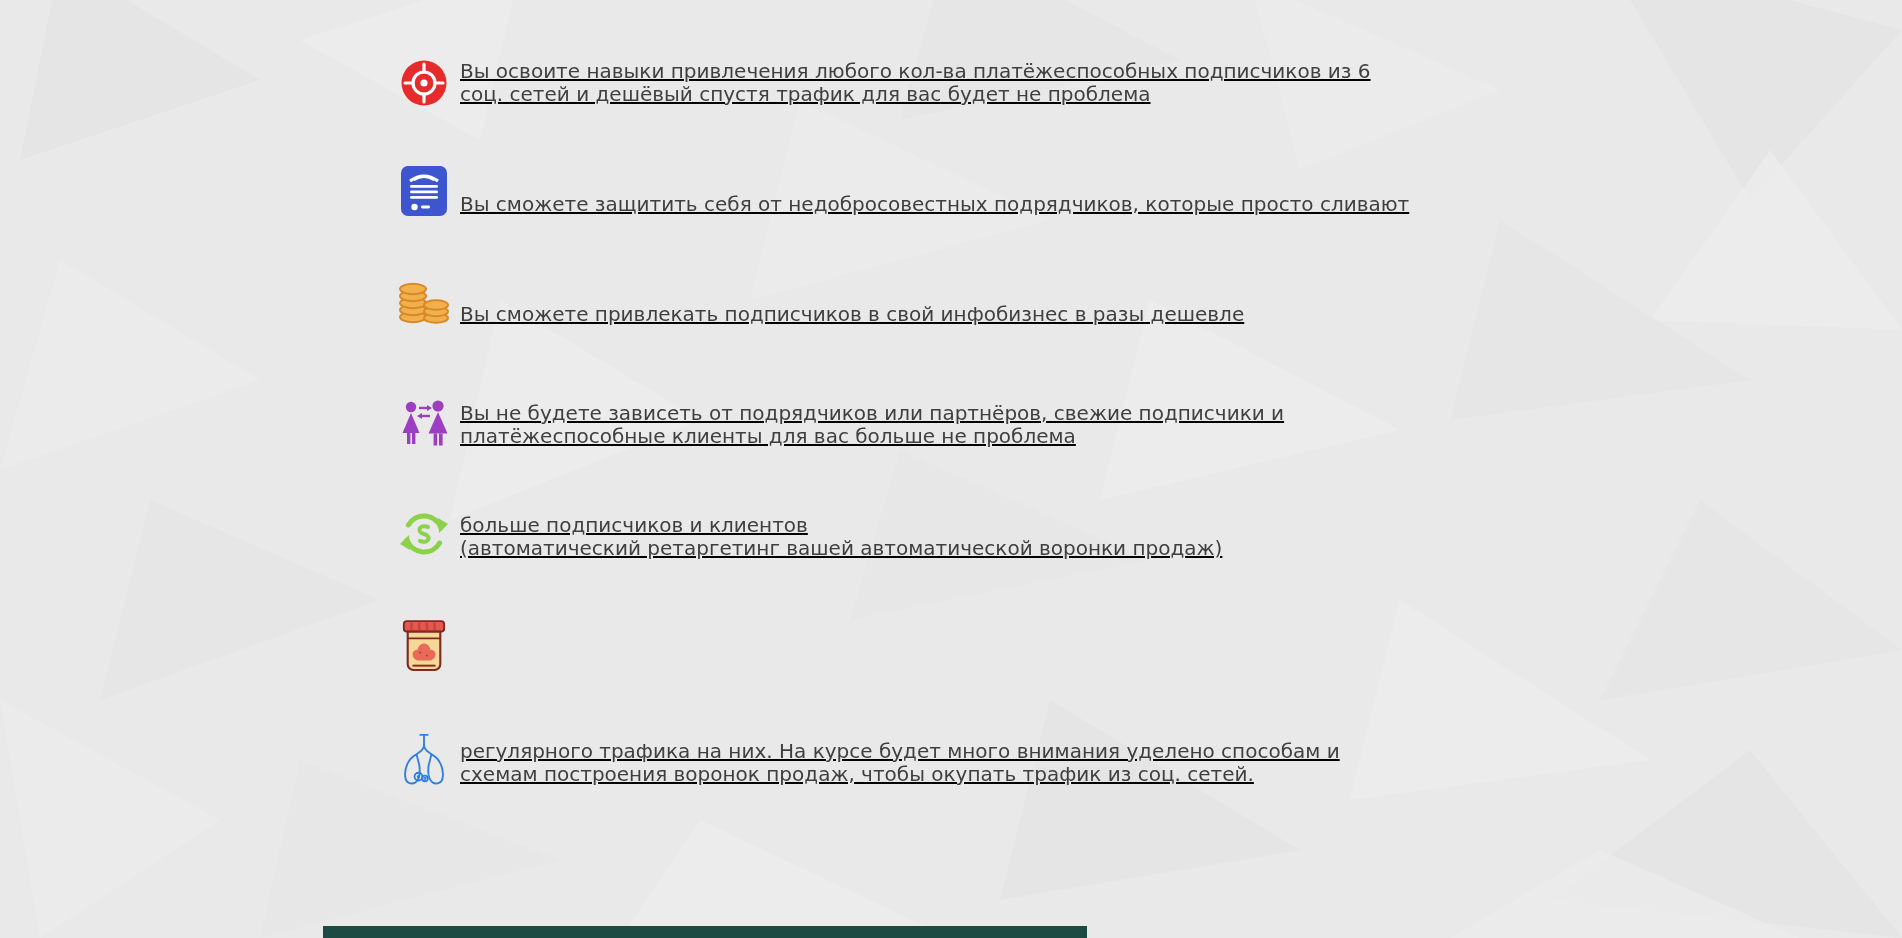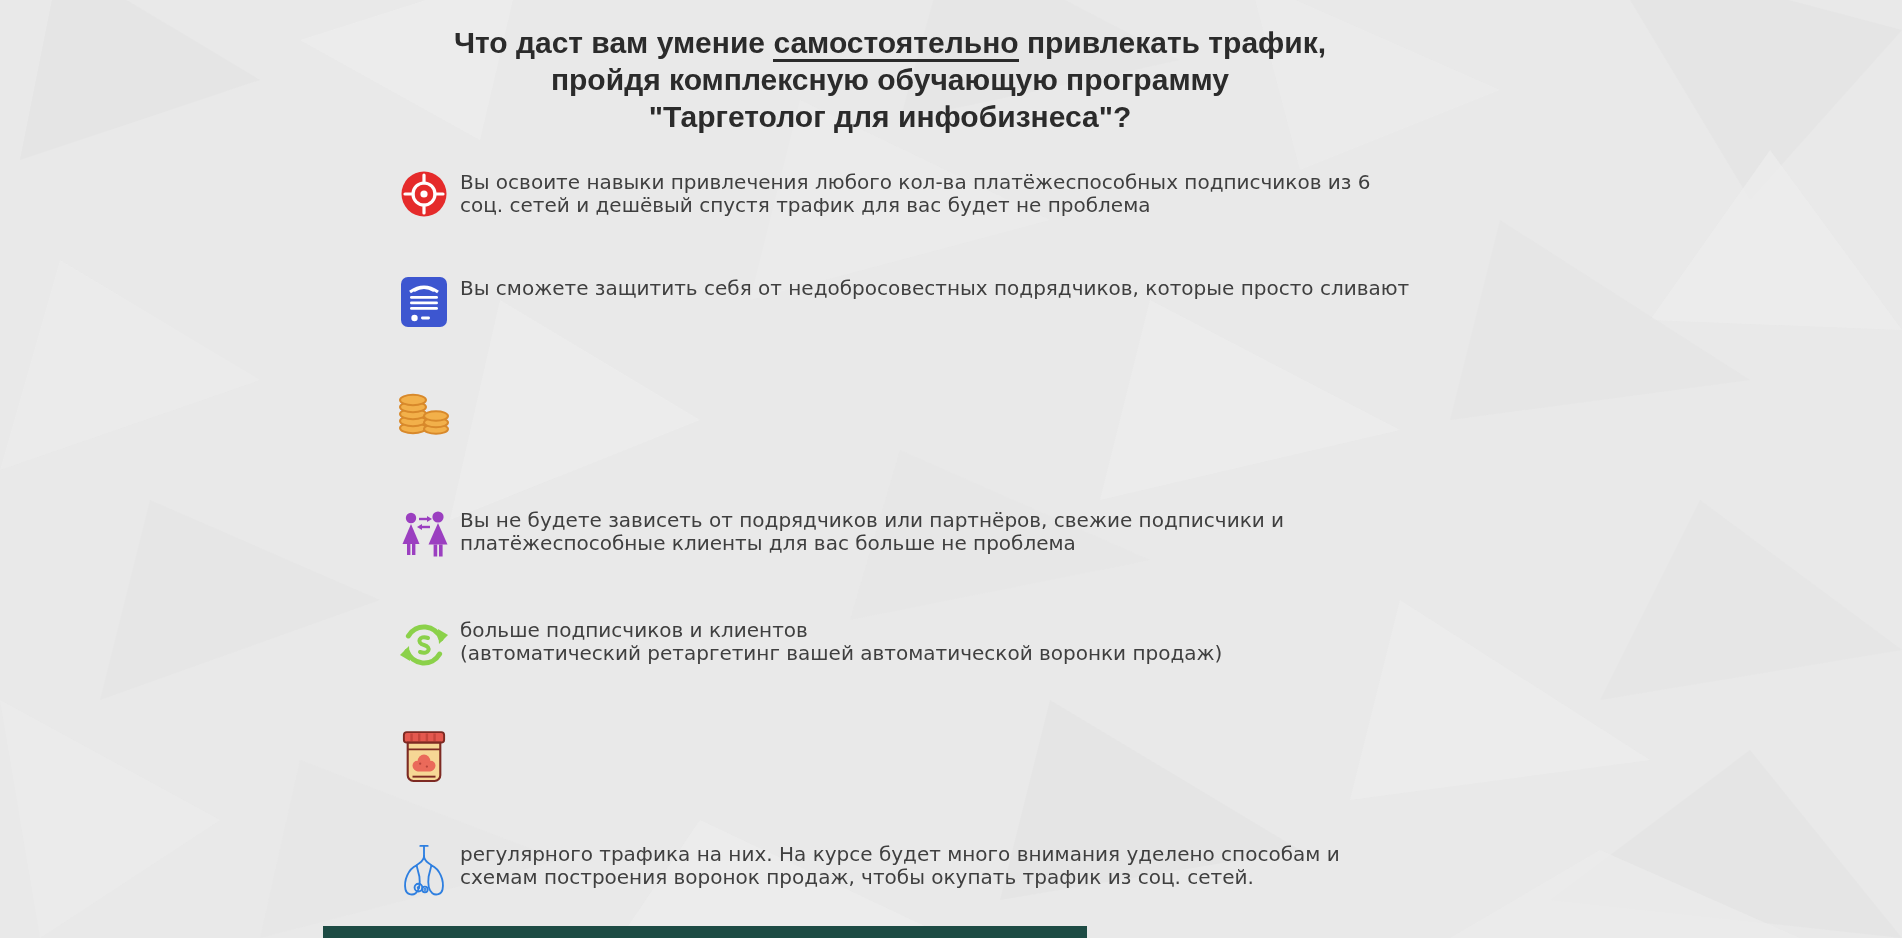--- a/index.html
+++ b/index.html
@@ -11,21 +11,21 @@
   .bg{position:absolute;left:0;top:0;width:1902px;height:938px;}
   .content{position:relative;width:1170px;margin-left:305px;padding-top:24px;}
   .heading{
     margin:0;text-align:center;
     font-family:"Liberation Sans",sans-serif;
     font-weight:bold;font-size:30px;line-height:37px;
     color:var(--heading-text,#2b2b2b);
   }
   .heading .u{border-bottom:3px solid var(--heading-text,#2b2b2b);}
   .benefits{margin-top:36px;padding-left:90px;}
-  .benefit{display:flex;align-items:flex-start;margin-bottom:60px;}
+  .benefit{display:flex;align-items:flex-end;margin-bottom:60px;text-decoration:underline;}
   .benefit.gap-lg{margin-bottom:72px;}
   .icon-box{flex:0 0 58px;width:58px;margin-right:7px;display:flex;justify-content:center;align-items:center;}
   .btext{
     font-size:20px;line-height:23px;color:var(--body-text,#3f3f3f);
     white-space:nowrap;
   }
   .bottom-bar{position:absolute;left:323px;bottom:0;width:764px;height:12px;background:var(--bottom-bar,#1d4b44);}
 </style>
 </head>
 <body>
@@ -53,21 +53,20 @@
       <polygon points="800,100 1050,220 750,300" fill="#ececec"></polygon>
       <polygon points="1150,300 1400,430 1100,500" fill="#efefef"></polygon>
       <polygon points="500,300 700,420 450,520" fill="#eeeeee"></polygon>
       <polygon points="900,450 1150,560 850,620" fill="#e6e6e6"></polygon>
       <polygon points="1600,850 1800,938 1450,938" fill="#ededed"></polygon>
     </g>
   </svg>
 
   <div class="content">
 
-    <h1 class="heading"><span>Что даст вам умение </span><span class="u">самостоятельно</span><span> привлекать трафик,</span><br><span>пройдя комплексную обучающую программу</span><br><span>"Таргетолог для инфобизнеса"?</span></h1>
 
     <div class="benefits">
 
       <div class="benefit">
         <div class="icon-box">
           <svg width="46" height="46" viewBox="0 0 46 46">
             <circle cx="23" cy="23" r="22.5" style="fill:var(--icon-red,#e52b2b)"></circle>
             <circle cx="23" cy="23" r="11" fill="none" stroke="#fff" stroke-width="3.2"></circle>
             <circle cx="23" cy="23" r="3.6" fill="#fff"></circle>
             <line x1="23" y1="4" x2="23" y2="12" stroke="#fff" stroke-width="3.2" stroke-linecap="round"></line>
@@ -107,20 +106,23 @@
               <ellipse cx="15" cy="41" rx="13" ry="5.2"></ellipse>
               <ellipse cx="15" cy="34" rx="13" ry="5.2"></ellipse>
               <ellipse cx="15" cy="27" rx="13" ry="5.2"></ellipse>
               <ellipse cx="15" cy="20" rx="13" ry="5.2"></ellipse>
               <ellipse cx="15" cy="13" rx="13" ry="5.2"></ellipse>
               <ellipse cx="38" cy="42" rx="12" ry="4.8"></ellipse>
               <ellipse cx="38" cy="35.5" rx="12" ry="4.8"></ellipse>
               <ellipse cx="38" cy="29" rx="12" ry="4.8"></ellipse>
             </g>
           </svg>
+        </div>
+        <div class="btext">
+          <div>Вы сможете привлекать подписчиков в свой инфобизнес в разы дешевле</div>
         </div>
       </div>
 
       <div class="benefit">
         <div class="icon-box">
           <svg width="54" height="50" viewBox="0 0 54 50">
             <g style="fill:var(--icon-purple,#9b3fc0)">
               <circle cx="14" cy="9" r="5.2"></circle>
               <path d="M14 15 L5.5 35 L22.5 35 Z"></path>
               <rect x="10" y="35" width="3.4" height="11"></rect>

